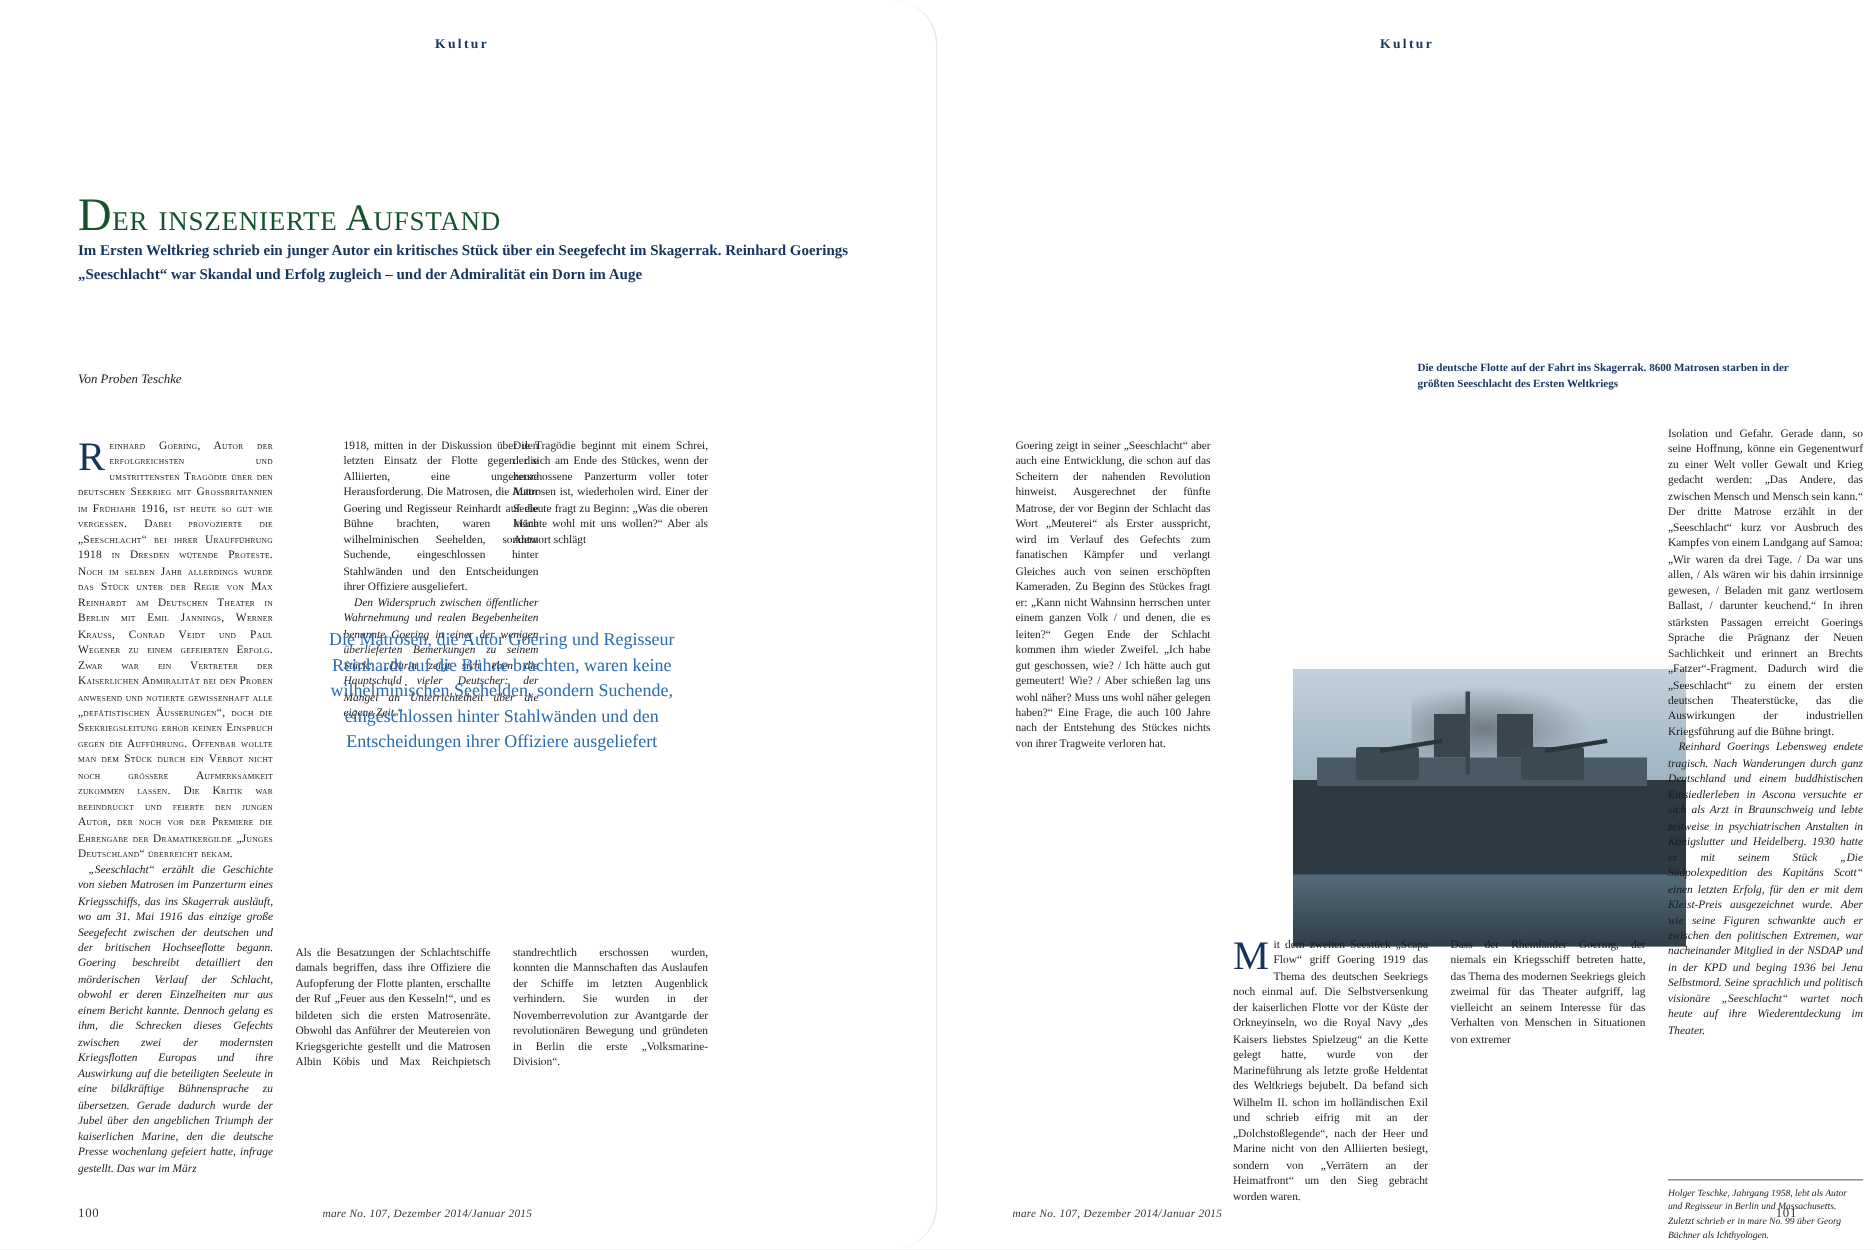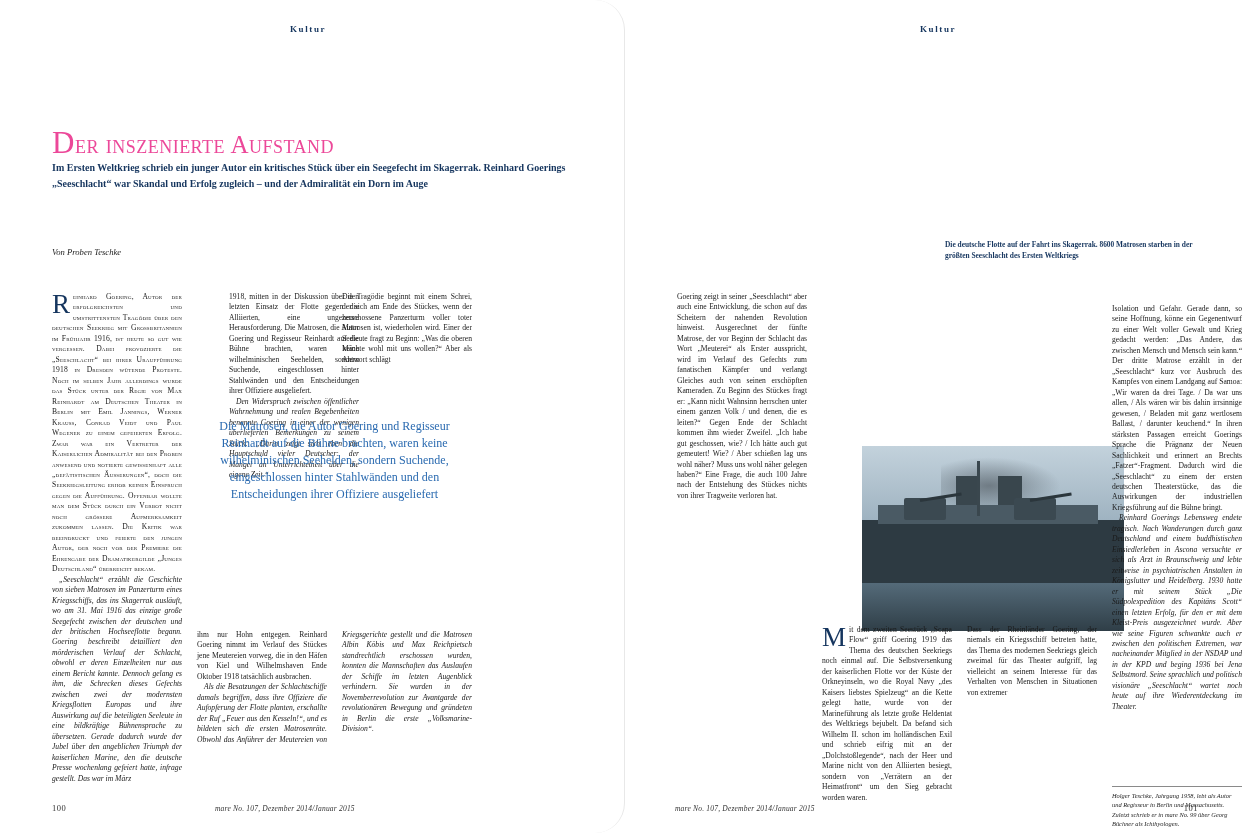--- a/index.html
+++ b/index.html
@@ -64,21 +64,21 @@
   .imprint.r { left: 50px; }
 
   
   .headline {
     position: absolute;
     top: 108px;
     left: 52px;
     width: 520px;
     font-family: "Liberation Serif", serif;
     font-size: 25px;
-    color: #ec4899;
+    color: #14532d;
     letter-spacing: 0.5px;
     font-variant: small-caps;
     font-weight: normal;
   }
   .headline .cap { font-size: 31px; }
 
   .standfirst {
     position: absolute;
     top: 160px;
     left: 52px;
@@ -138,21 +138,21 @@
     color: #2a6ab0;
     font-family: "Liberation Serif", serif;
   }
 
   
   .lc2b { top: 630px; left: 197px; width: 275px; }
 
   
   .rc1 { top: 292px; left: 52px;  width: 130px; }
   .rc2 { top: 292px; left: 197px; width: 130px; }
-  .rc4 { top: 304px; left: 487px; width: 130px; }
+  .rc4 { top: 284px; left: 487px; width: 130px; }
 
   .photo-caption {
     position: absolute;
     top: 240px;
     left: 320px;
     width: 255px;
     font-size: 7.4px;
     font-weight: bold;
     line-height: 1.45;
     color: #15355e;
@@ -242,21 +242,20 @@
       <p>Den Widerspruch zwischen öffentlicher Wahrnehmung und realen Begebenheiten benannte Goering in einer der wenigen überlieferten Bemerkungen zu seinem Stück: „Darin zeigt sich eben die Hauptschuld vieler Deutscher: der Mangel an Unterrichtetheit über die eigene Zeit.“</p>
     </div>
 
     <div class="col lc3" style="top:292px;left:342px;width:130px;">
       <p>Die Tragödie beginnt mit einem Schrei, der sich am Ende des Stückes, wenn der zerschossene Panzerturm voller toter Matrosen ist, wiederholen wird. Einer der Seeleute fragt zu Beginn: „Was die oberen Mächte wohl mit uns wollen?“ Aber als Antwort schlägt</p>
     </div>
 
     <div class="pullquote">Die Matrosen, die Autor Goering und Regisseur Reinhardt auf die Bühne brachten, waren keine wilhelminischen Seehelden, sondern Suchende, eingeschlossen hinter Stahlwänden und den Entscheidungen ihrer Offiziere ausgeliefert</div>
 
     <div class="col lc2b" style="column-count:2; column-gap:15px;">
-      <p>ihm nur Hohn entgegen. Reinhard Goering nimmt im Verlauf des Stückes jene Meutereien vorweg, die in den Häfen von Kiel und Wilhelmshaven Ende Oktober 1918 tatsächlich ausbrachen.</p>
       <p>Als die Besatzungen der Schlachtschiffe damals begriffen, dass ihre Offiziere die Aufopferung der Flotte planten, erschallte der Ruf „Feuer aus den Kesseln!“, und es bildeten sich die ersten Matrosenräte. Obwohl das Anführer der Meutereien von Kriegsgerichte gestellt und die Matrosen Albin Köbis und Max Reichpietsch standrechtlich erschossen wurden, konnten die Mannschaften das Auslaufen der Schiffe im letzten Augenblick verhindern. Sie wurden in der Novemberrevolution zur Avantgarde der revolutionären Bewegung und gründeten in Berlin die erste „Volksmarine-Division“.</p>
     </div>
 
     <div class="folio l">100</div>
     <div class="imprint l">mare No. 107, Dezember 2014/Januar 2015</div>
   </div>
 
   <div class="page right">
 
     <div class="runhead r">Kultur</div>

